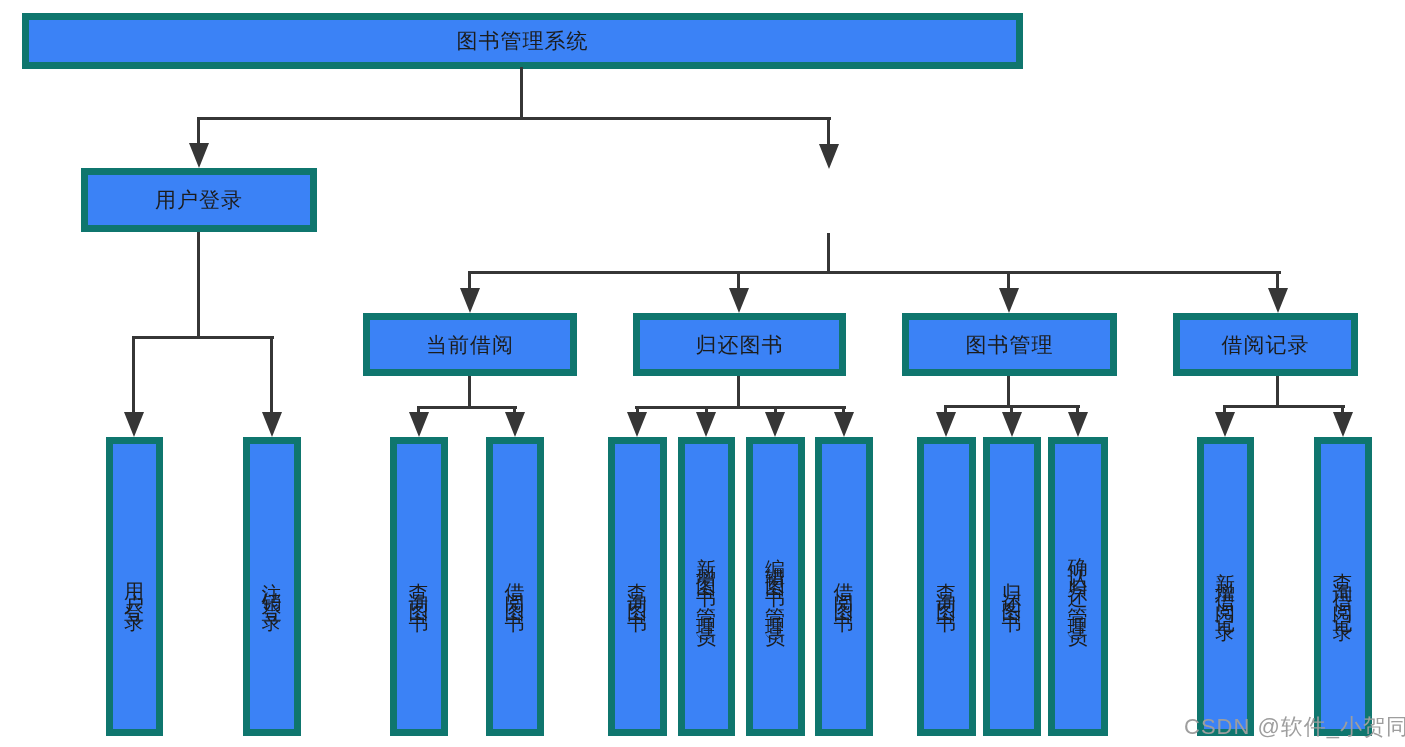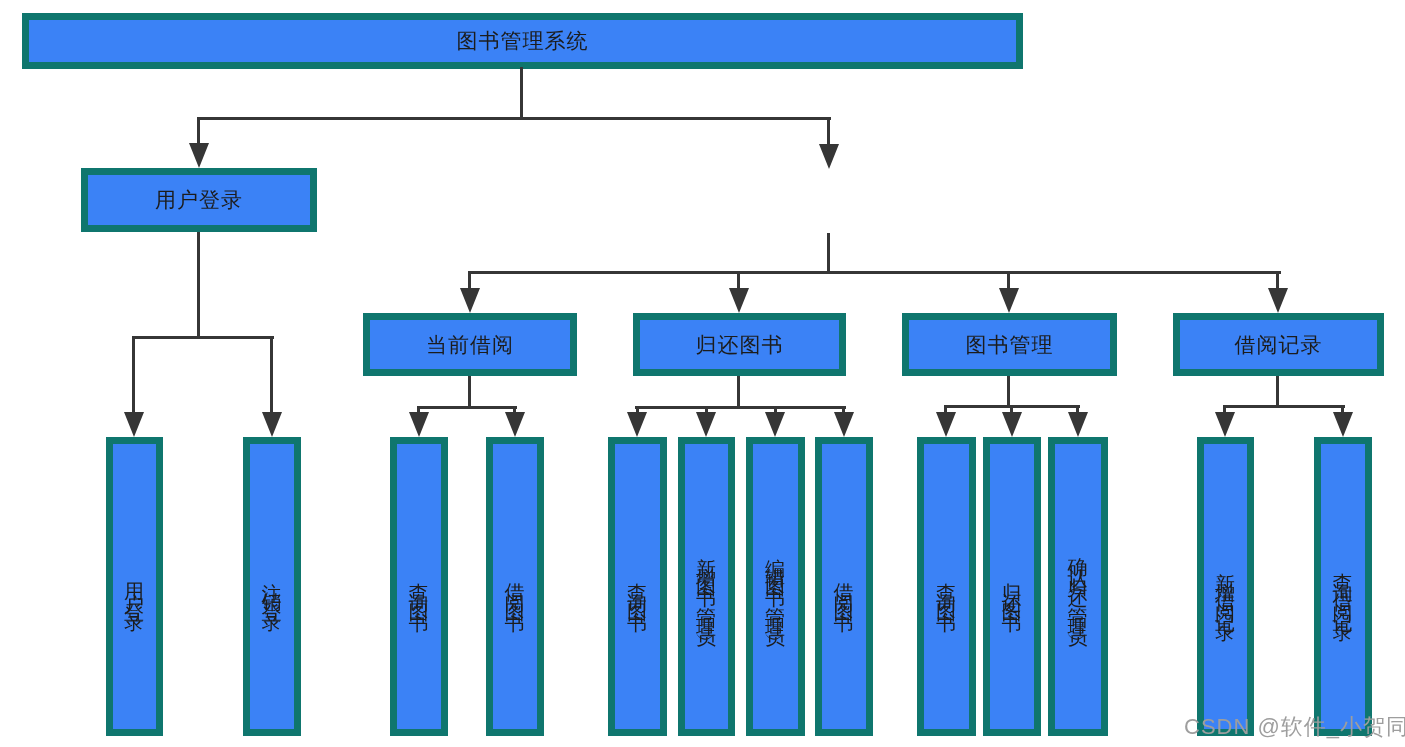--- a/index.html
+++ b/index.html
@@ -69,21 +69,21 @@
 
   <div class="box" style="left:363px;top:313px;width:214px;height:63px">
     <span class="hlabel">当前借阅</span>
   </div>
   <div class="box" style="left:633px;top:313px;width:213px;height:63px">
     <span class="hlabel">归还图书</span>
   </div>
   <div class="box" style="left:902px;top:313px;width:215px;height:63px">
     <span class="hlabel">图书管理</span>
   </div>
-  <div class="box" style="left:1173px;top:313px;width:211px;height:63px">
+  <div class="box" style="left:1173px;top:313px;width:185px;height:63px">
     <span class="hlabel">借阅记录</span>
   </div>
 
   <div class="vline" style="left:468px;top:376px;height:32px"></div>
   <div class="hline" style="left:417px;top:406px;width:100px"></div>
   <div class="vline" style="left:417px;top:406px;height:10px"></div>
   <div class="arrow" style="left:409px;top:412px"></div>
   <div class="vline" style="left:513px;top:406px;height:10px"></div>
   <div class="arrow" style="left:505px;top:412px"></div>
 

